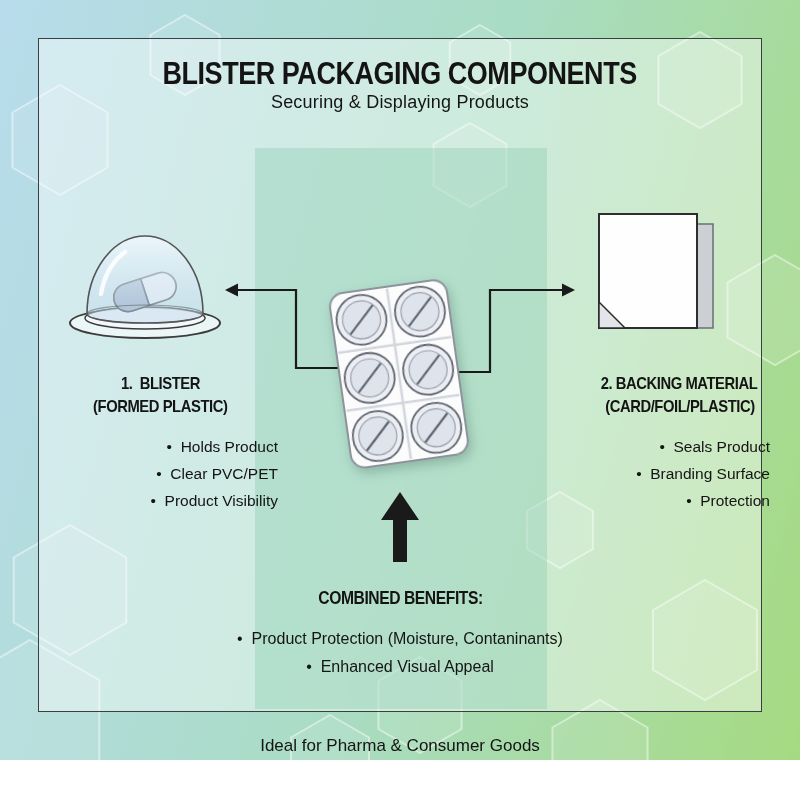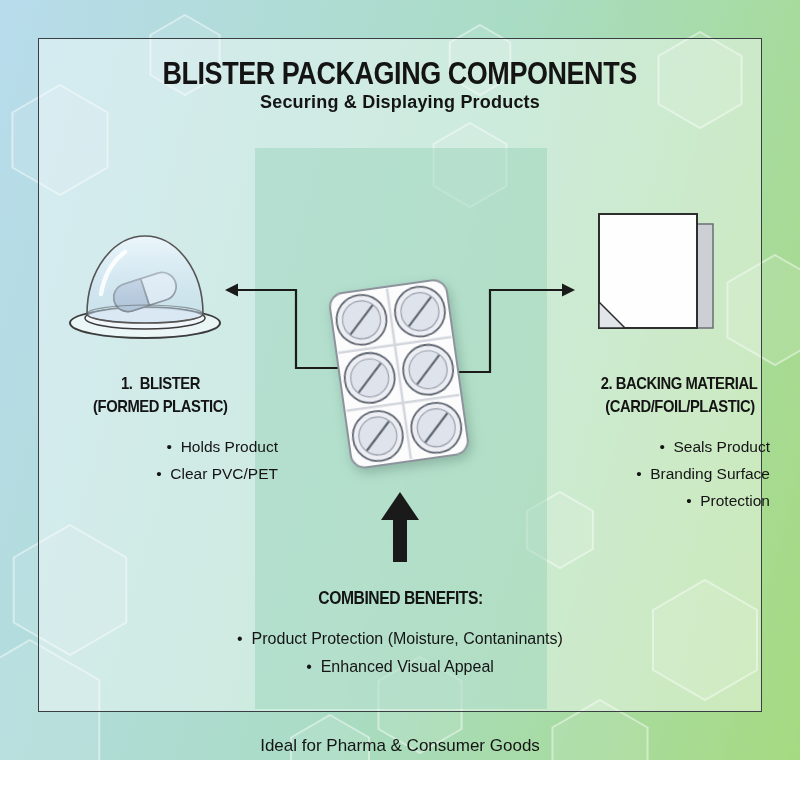--- a/index.html
+++ b/index.html
@@ -24,21 +24,21 @@
   }
   .band{
     position:absolute;left:255px;top:148px;width:292px;height:561px;
     background:var(--band-fill,rgba(141,205,177,0.40));
     z-index:2;
   }
   .abs{position:absolute;z-index:4;}
   .centered{left:0;right:0;text-align:center;}
   .condensed{display:inline-block;transform:scaleX(0.87);transform-origin:center;letter-spacing:-0.5px;}
   .title{top:56px;font-size:31px;font-weight:800;}
-  .subtitle{top:92px;font-size:18px;font-weight:700;letter-spacing:0.2px;}
+  .subtitle{top:92px;font-size:18px;font-weight:400;letter-spacing:0.2px;}
   .section-heading{font-size:17px;font-weight:800;line-height:23px;text-align:center;}
   .bullets{margin:0;padding:0;list-style:none;font-size:15.5px;font-weight:500;line-height:27px;text-align:right;}
   .bullets li::before{content:"•\00a0\00a0";}
   .benefits-heading{font-size:18px;font-weight:800;}
   .benefit-line{font-size:16px;font-weight:500;line-height:28px;}
   .benefit-line::before{content:"•\00a0\00a0";}
   .footer{top:736px;font-size:17px;font-weight:500;}
   .icon-wrap{position:absolute;z-index:4;}
   .pack-wrap{
     position:absolute;left:318px;top:272px;width:160px;height:205px;z-index:4;
@@ -161,20 +161,21 @@
     </svg>
   </div>
 
   <div class="abs section-heading" style="left:55px;top:372px;width:210px;">
     <span class="condensed">1.&nbsp;&nbsp;BLISTER</span><br>
     <span class="condensed">(FORMED PLASTIC)</span>
   </div>
   <ul class="abs bullets" style="left:88px;top:433px;width:190px;">
     <li>Holds Product</li>
     <li>Clear PVC/PET</li>
+    <li>Product Visibility</li>
   </ul>
 
   <div class="abs section-heading" style="left:548px;top:372px;width:215px;padding-left:24px;">
     <span class="condensed">2. BACKING MATERIAL</span><br>
     <span class="condensed">(CARD/FOIL/PLASTIC)</span>
   </div>
   <ul class="abs bullets" style="left:580px;top:433px;width:190px;">
     <li>Seals Product</li>
     <li>Branding Surface</li>
     <li>Protection</li>

